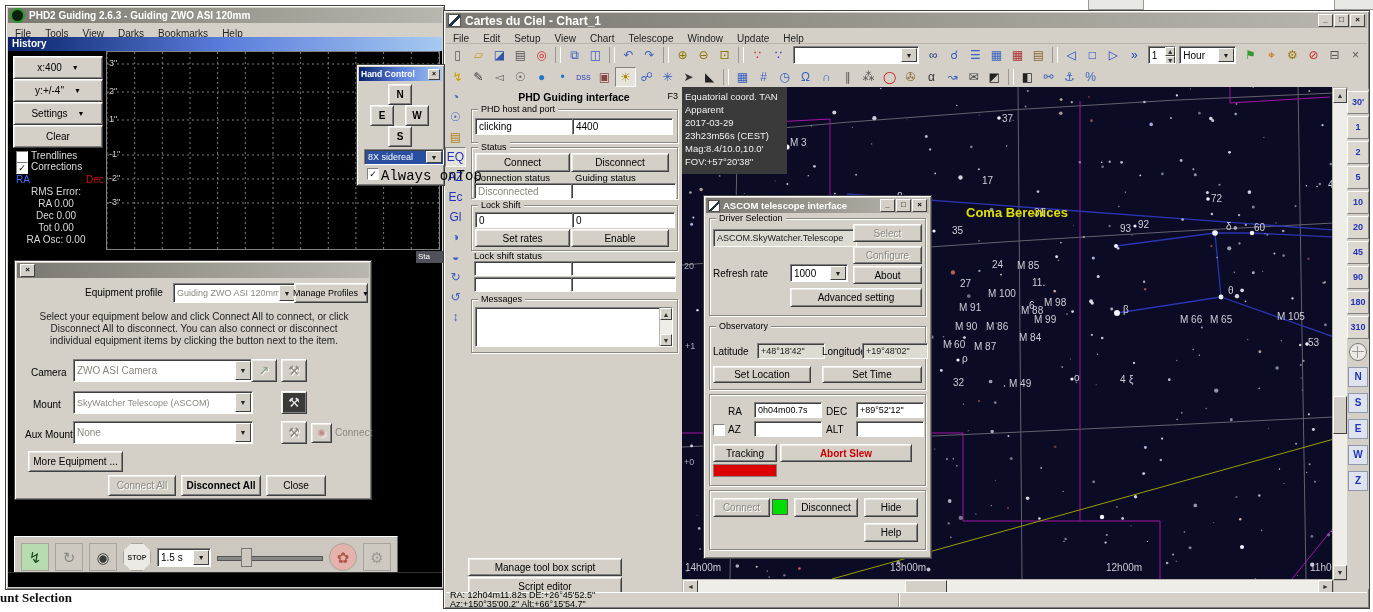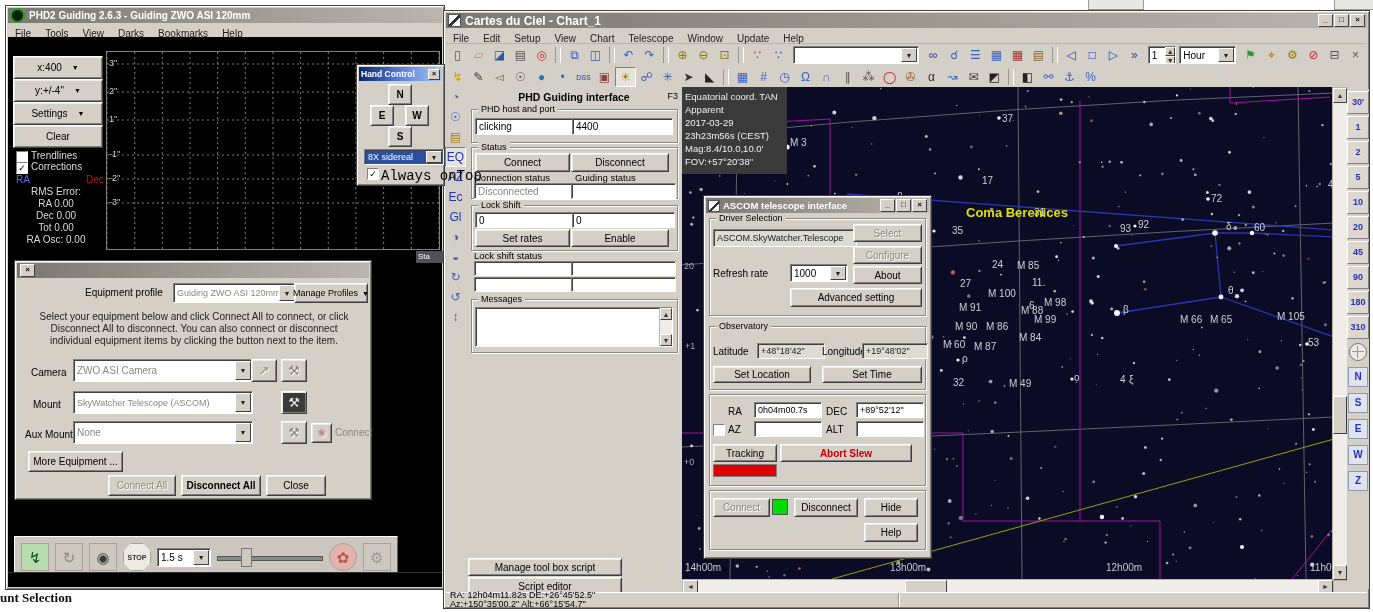--- a/index.html
+++ b/index.html
@@ -81,20 +81,23 @@
 
 <div class="win" id="phd2" data-name="phd2-window" style="left:5px;top:5px;width:438px;height:583px;">
   <div class="titlebar tbgray" data-name="phd2-titlebar">
     <span data-name="phd2-app-icon" style="width:11px;height:11px;border-radius:50%;background:#0a200a;border:2px solid #2a9a2a;margin-right:4px;flex:0 0 auto;"></span>
     <span data-name="phd2-title" style="font-size:10px;">PHD2 Guiding 2.6.3 - Guiding ZWO ASI 120mm</span>
   </div>
   <div class="abs" id="phd2-menu" data-name="phd2-menubar" style="left:2px;top:17px;right:2px;height:14px;background:#d4d0c8;"><span class="mi" data-name="menu-item-file">File</span><span class="mi" data-name="menu-item-tools">Tools</span><span class="mi" data-name="menu-item-view">View</span><span class="mi" data-name="menu-item-darks">Darks</span><span class="mi" data-name="menu-item-bookmarks">Bookmarks</span><span class="mi" data-name="menu-item-help">Help</span></div>
 
   <div class="abs" data-name="phd2-content" style="left:2px;top:31px;right:2px;bottom:2px;background:#000;"></div>
 
+  <div class="abs tbblue" data-name="history-titlebar" style="left:2px;top:31px;right:2px;height:14px;font-size:10px;padding-left:4px;line-height:14px;">
+    <span data-name="history-title">History</span>
+  </div>
 
   <div class="btn" data-name="history-x-scale-button" style="left:7px;top:50px;width:88px;height:21px;">
     <span data-name="x-scale-label">x:400</span>
       <span style="margin-left:10px;font-size:7px;">▼</span>
     </div>
   <div class="btn" data-name="history-y-scale-button" style="left:7px;top:73px;width:88px;height:21px;">
     <span data-name="y-scale-label">y:+/-4"</span>
       <span style="margin-left:10px;font-size:7px;">▼</span>
     </div>
   <div class="btn" data-name="history-settings-button" style="left:7px;top:96px;width:88px;height:21px;">

